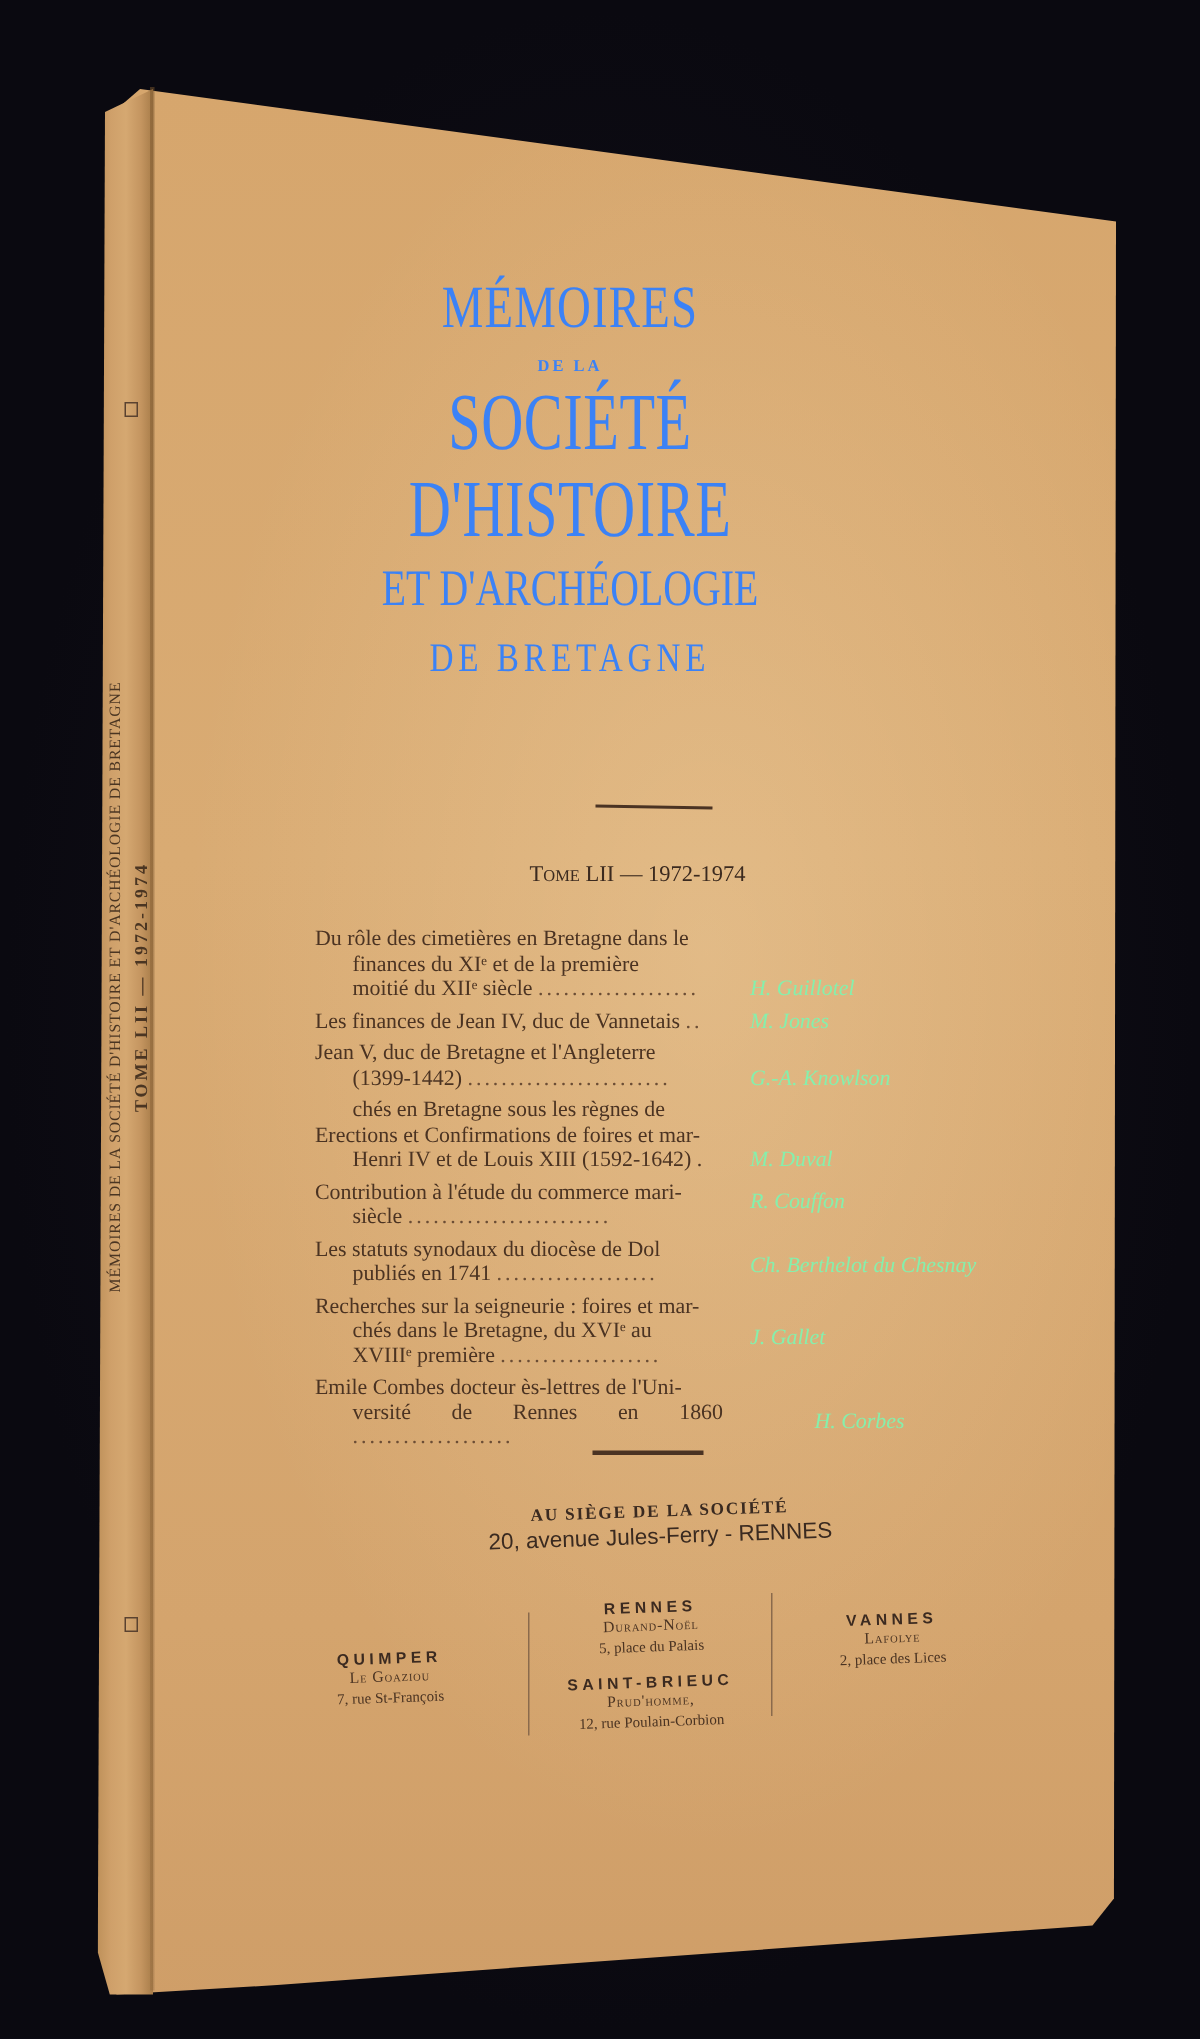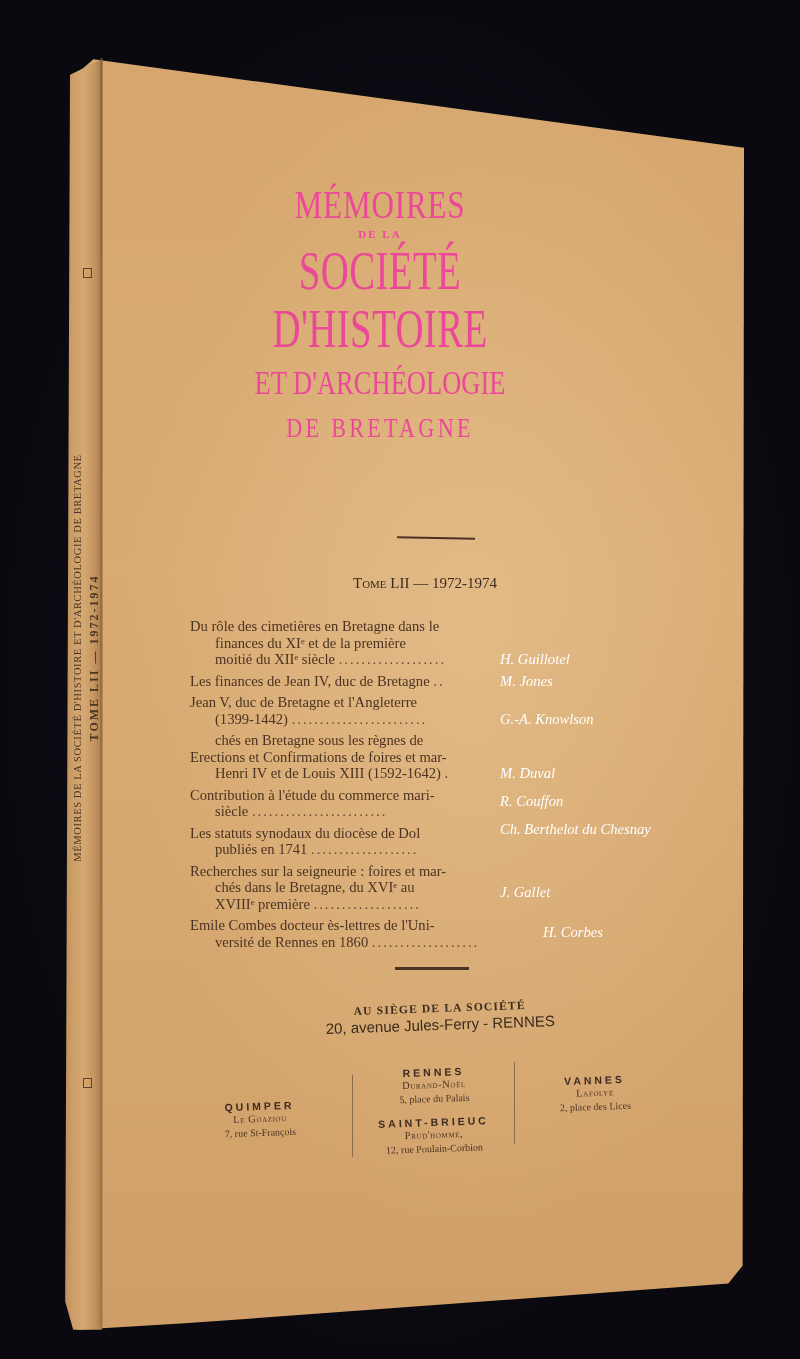--- a/index.html
+++ b/index.html
@@ -44,39 +44,39 @@
     color:#4a3522;
     font-size:10.5px;
     letter-spacing:0.6px;
     line-height:16px;
   }
   .spine-text .line2 { font-weight:bold; font-size:12px; letter-spacing:2px; }
   .spine-box {
     position:absolute; width:7px; height:8px; border:1px solid #5a4230; left:21px;
   }
 
-  .title-block { position:absolute; left:140px; top:182px; width:480px; text-align:center; color:#ec4899; }
+  .title-block { position:absolute; left:140px; top:182px; width:480px; text-align:center; color:#3b82f6; }
   .t-memoires { font-size:40px; letter-spacing:1px; transform:scaleX(0.78); margin:0; line-height:46px; font-weight:normal; }
-  .t-dela { font-size:11px; letter-spacing:2px; margin-top:0; font-weight:bold;font-family:Liberation Serif, serif; }
+  .t-dela { font-size:11px; letter-spacing:2px; margin-top:10px; font-weight:bold;font-family:Liberation Serif, serif; }
   .t-societe { font-size:54px; transform:scaleX(0.72); line-height:58px; margin-top:2px; letter-spacing:0.5px; }
   .t-archeo { font-size:34px; transform:scaleX(0.78); line-height:38px; margin-top:6px; }
   .t-bretagne { font-size:27px; letter-spacing:4px; transform:scaleX(0.82); line-height:32px; margin-top:10px; }
 
   .rule { position:absolute; height:2px; background:#4a3323; }
 
   .tome { position:absolute; left:315px; top:575px; width:220px; text-align:center; color:#3b2a1f; font-size:15px; }
   .tome .sc { font-variant: small-caps; }
 
   .toc { position:absolute; left:190px; top:618px; width:480px; color:#4b3322; font-size:14.6px; line-height:16.5px; }
   .toc-entry { position:relative; display:flex; margin-bottom:5px; }
   .toc-title { width:292px; text-align:justify; }
-  .toc-title .l { display:block; }
+  .toc-title .l { display:block;margin-left:20px; }
   .toc-title .ind { padding-left:25px; }
   .dots { letter-spacing:2px; color:#6b4d35; }
-  .toc-author { font-style:italic; position:absolute; left:310px; bottom:0; white-space:nowrap; color:#ffffff; }
+  .toc-author { font-style:italic; position:absolute; left:310px; bottom:0; white-space:nowrap; color:#86efac; }
 
   .seat { position:absolute; left:300px; top:1002px; width:280px; text-align:center; color:#3a2a20; }
   .seat .s1 { font-size:11.5px; letter-spacing:1.2px; font-weight:bold; }
   .seat .s2 { font-size:15px; margin-top:2px; font-family:"Liberation Sans", sans-serif; }
 
   .city-col { position:absolute; text-align:center; color:#4a3322; }
   .city { font-family:"Liberation Sans", sans-serif; font-weight:bold; font-size:10.5px; letter-spacing:3px; color:#3b2a20; }
   .pub { font-size:10.5px; font-variant:small-caps; letter-spacing:0.6px; line-height:14px; }
   .addr { font-size:10px; line-height:14px; }
   .vsep { position:absolute; width:1px; background:#8a6a4c; }
@@ -120,21 +120,21 @@
     <div class="toc-title">
       <span class="l">Du rôle des cimetières en Bretagne dans le</span>
       <span class="l ind">finances du XIᵉ et de la première</span>
       <span class="l ind"><span>moitié du XIIᵉ siècle</span> <span class="dots">...................</span></span>
     </div>
     <div class="toc-author">H. Guillotel</div>
   </div>
 
   <div class="toc-entry">
     <div class="toc-title">
-      <span class="l"><span>Les finances de Jean IV, duc de Bretagne</span> <span class="dots">..</span></span>
+      <span class="l"><span>Les finances de Jean IV, duc de Vannetais</span> <span class="dots">..</span></span>
     </div>
     <div class="toc-author">M. Jones</div>
   </div>
 
   <div class="toc-entry">
     <div class="toc-title">
       <span class="l">Jean V, duc de Bretagne et l'Angleterre</span>
       <span class="l ind"><span>(1399-1442)</span> <span class="dots">........................</span></span>
     </div>
     <div class="toc-author">G.-A. Knowlson</div>
@@ -155,21 +155,21 @@
       <span class="l ind"><span>siècle</span> <span class="dots">........................</span></span>
     </div>
     <div class="toc-author" style="bottom:10px;">R. Couffon</div>
   </div>
 
   <div class="toc-entry">
     <div class="toc-title">
       <span class="l">Les statuts synodaux du diocèse de Dol</span>
       <span class="l ind"><span>publiés en 1741</span> <span class="dots">...................</span></span>
     </div>
-    <div class="toc-author" style="bottom:20px;">Ch. Berthelot du Chesnay</div>
+    <div class="toc-author" style="bottom:5px;">Ch. Berthelot du Chesnay</div>
   </div>
 
   <div class="toc-entry">
     <div class="toc-title">
       <span class="l">Recherches sur la seigneurie : foires et mar-</span>
       <span class="l ind">chés dans le Bretagne, du XVIᵉ au</span>
       <span class="l ind"><span>XVIIIᵉ première</span> <span class="dots">...................</span></span>
     </div>
     <div class="toc-author" style="bottom:12px;">J. Gallet</div>
   </div>

